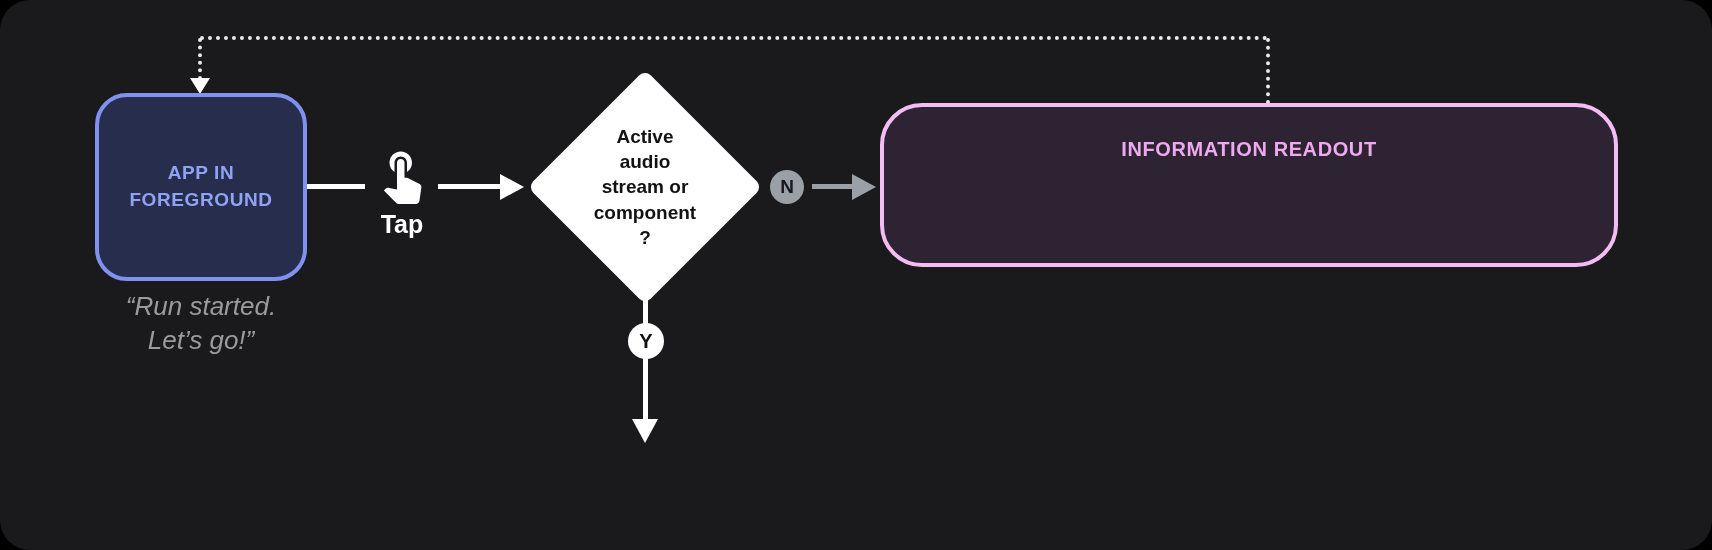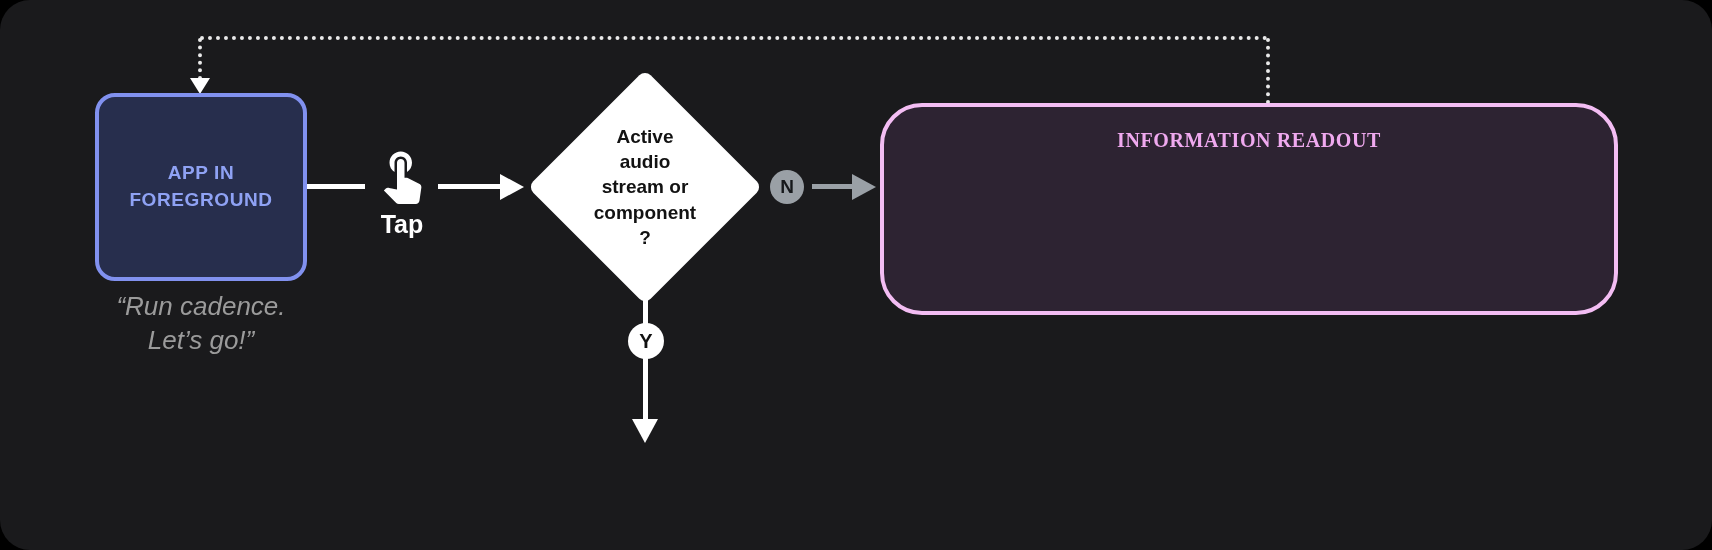--- a/index.html
+++ b/index.html
@@ -15,21 +15,21 @@
   .dot-top   { position:absolute; left:200px; top:36px; width:1068px; height:0; border-top:4px dotted #e9e9e9; }
   .dot-left  { position:absolute; left:198px; top:38px; height:42px; width:0; border-left:4px dotted #e9e9e9; }
   .dot-right { position:absolute; left:1266px; top:38px; height:66px; width:0; border-left:4px dotted #e9e9e9; }
   .arr-down-feedback { position:absolute; left:190px; top:78px; width:0; height:0;
     border-left:10px solid transparent; border-right:10px solid transparent; border-top:16px solid #fff; }
 
   
   .app-node {
     position:absolute; left:95px; top:93px; width:212px; height:188px;
     background:var(--app-fill,#272e4d); border:4px solid var(--app-border,#8191ef);
-    border-radius:20px; box-sizing:border-box;
+    border-radius:32px; box-sizing:border-box;
     display:flex; align-items:center; justify-content:center;
   }
   .app-label { color:var(--app-text,#8fa2f4); font-weight:700; font-size:19px;
     letter-spacing:.6px; text-align:center; line-height:1.4; }
   .app-quote { position:absolute; left:75px; top:290px; width:252px; text-align:center;
     color:var(--quote-text,#9b9b9b); font-style:italic; font-size:26px; line-height:1.3; }
 
   
   .line { position:absolute; background:#fff; }
   .l1 { left:307px; top:184px; width:58px; height:5px; }
@@ -53,23 +53,23 @@
     font-weight:800; }
   .badge-n { left:770px; top:170px; width:34px; height:34px;
     background:var(--gray-connector,#9aa0a6); color:#16181b; font-size:19px; }
   .l3 { left:812px; top:184px; width:42px; height:5px; background:var(--gray-connector,#9aa0a6); }
   .arr-right-readout { position:absolute; left:852px; top:174px; width:0; height:0;
     border-top:13px solid transparent; border-bottom:13px solid transparent;
     border-left:24px solid var(--gray-connector,#9aa0a6); }
 
   
   .readout {
-    position:absolute; left:880px; top:103px; width:738px; height:212px; box-sizing:border-box;
+    position:absolute; left:880px; top:103px; width:738px; height:164px; box-sizing:border-box;
     background:var(--readout-fill,#2d2332); border:4px solid var(--readout-border,#f3bdf3);
-    border-radius:42px; padding:22px 30px 0 30px; text-align:center;font-family:Liberation Serif, serif;
+    border-radius:42px; padding:31px 30px 0 30px; text-align:center;
   }
   .readout-title { color:var(--readout-title,#efa9ef); font-weight:800; font-size:20px; letter-spacing:.6px; }
   .readout-body { margin-top:18px; color:#fff; font-weight:700; font-style:italic;
     font-size:27px; line-height:1.4; }
 
   
   .l4 { left:643px; top:300px; width:5px; height:26px; }
   .badge-y { left:628px; top:323px; width:36px; height:36px; background:#fff; color:#111; font-size:20px; }
   .l5 { left:643px; top:357px; width:5px; height:62px; }
   .arr-down-execute { position:absolute; left:632px; top:419px; width:0; height:0;
@@ -88,21 +88,21 @@
 
   <div class="dot-top"></div>
   <div class="dot-left"></div>
   <div class="dot-right"></div>
   <div class="arr-down-feedback"></div>
 
   <div class="app-node">
     <div class="app-label preline">APP IN
 FOREGROUND</div>
   </div>
-  <div class="app-quote preline">“Run cadence.
+  <div class="app-quote preline">“Run started.
 Let’s go!”</div>
 
   <div class="line l1"></div>
   <svg class="tap-icon" viewBox="0 0 24 24">
     <path fill="#ffffff" d="M9 11.24V7.5C9 6.12 10.12 5 11.5 5S14 6.12 14 7.5v3.74c1.21-.81 2-2.18 2-3.74C16 5.01 13.99 3 11.5 3S7 5.01 7 7.5c0 1.56.79 2.93 2 3.74zm9.84 4.63l-4.54-2.26c-.17-.07-.35-.11-.54-.11H13v-6c0-.83-.67-1.5-1.5-1.5S10 6.67 10 7.5v10.74c-3.6-.76-3.54-.75-3.67-.75-.31 0-.59.13-.79.33l-.79.8 4.94 4.94c.27.27.65.44 1.06.44h6.79c.75 0 1.33-.55 1.44-1.28l.75-5.27c.01-.07.02-.14.02-.2 0-.62-.38-1.16-.91-1.38z"></path>
   </svg>
   <div class="tap-label">Tap</div>
   <div class="line l2"></div>
   <div class="arr-right-decision"></div>
 

